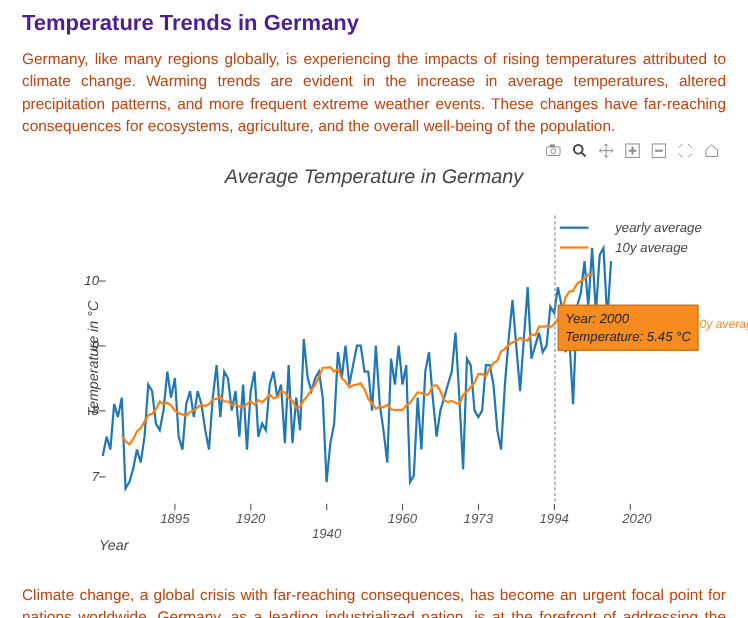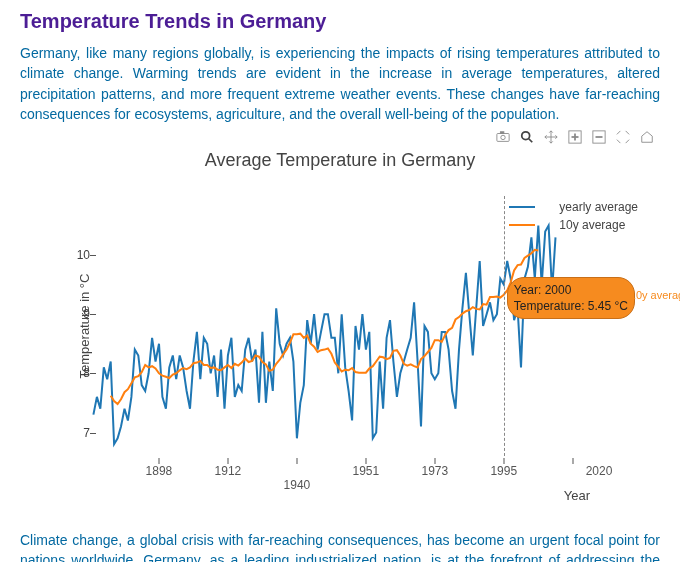--- a/index.html
+++ b/index.html
@@ -14,21 +14,21 @@
     box-sizing: border-box;
     position: relative;
   }
   h2.section-title {
     color: #4c1d95;
     font-size: 20px;
     font-weight: 700;
     margin: 4px 0 10px 0;
   }
   p.body-text {
-    color: #0369a1;
+    color: #c2410c;
     font-size: 14px;
     line-height: 1.45;
     margin: 0 0 4px 0;
     text-align: justify;
   }
   .toolbar {
     display: flex;
     justify-content: flex-end;
     gap: 10px;
     padding: 2px 6px 2px 0;
@@ -43,20 +43,21 @@
     align-items: center;
     justify-content: center;
   }
   .toolbar .tb-icon svg { width: 14px; height: 14px; stroke: #888; fill: #888; }
   .chart-area {
     position: relative;
     width: 640px;
     height: 380px;
     margin: 0 auto 4px auto;
     font-family: inherit;
+    font-style: italic;
   }
   .chart-title {
     text-align: center;
     color: #444;
     font-size: 18px;
     padding-top: 4px;
   }
   .plot {
     position: absolute;
     left: 70px;
@@ -116,21 +117,21 @@
     transform-origin: center;
     font-size: 13px;
     color: #444;
     white-space: nowrap;
   }
   .x-title {
     position: absolute;
     left: 70px;
     width: 500px;
     top: 342px;
-    text-align: right;
+    text-align: left;
     font-size: 13px;
     color: #444;
   }
   .legend {
     position: absolute;
     right: 22px;
     top: 54px;
     font-size: 12px;
     color: #444;
   }
@@ -237,43 +238,43 @@
         <div class="y-tick-label" style="top: 236.364px;">7</div>
         <div class="y-tick-mark" style="top: 236.364px;"></div>
         <div class="y-tick-label" style="top: 177.273px;">8</div>
         <div class="y-tick-mark" style="top: 177.273px;"></div>
         <div class="y-tick-label" style="top: 118.182px;">9</div>
         <div class="y-tick-mark" style="top: 118.182px;"></div>
         <div class="y-tick-label" style="top: 59.0909px;">10</div>
         <div class="y-tick-mark" style="top: 59.0909px;"></div>
       </div>
     <div class="x-axis" id="x-axis">
-        <div class="x-tick-label" style="left: 68.9655px;">1898</div>
+        <div class="x-tick-label" style="left: 68.9655px;">1895</div>
         <div class="x-tick-mark" style="left: 68.9655px;"></div>
-        <div class="x-tick-label" style="left: 137.931px;">1912</div>
+        <div class="x-tick-label" style="left: 137.931px;">1920</div>
         <div class="x-tick-mark" style="left: 137.931px;"></div>
         <div class="x-tick-label" style="left: 206.897px; margin-top: 14px;">1940</div>
         <div class="x-tick-mark" style="left: 206.897px;"></div>
-        <div class="x-tick-label" style="left: 275.862px;">1951</div>
+        <div class="x-tick-label" style="left: 275.862px;">1960</div>
         <div class="x-tick-mark" style="left: 275.862px;"></div>
         <div class="x-tick-label" style="left: 344.828px;">1973</div>
         <div class="x-tick-mark" style="left: 344.828px;"></div>
-        <div class="x-tick-label" style="left: 413.793px;">1995</div>
+        <div class="x-tick-label" style="left: 413.793px;">1994</div>
         <div class="x-tick-mark" style="left: 413.793px;"></div>
-        <div class="x-tick-label" style="left: 509px;">2020</div>
+        <div class="x-tick-label" style="left: 489px;">2020</div>
         <div class="x-tick-mark" style="left: 482.759px;"></div>
       </div>
 
     <div class="plot">
       <svg class="series" id="series-svg">
           <polyline points="3.4,218.6 6.9,200.9 10.3,212.7 13.8,171.4 17.2,183.2 20.7,165.5 24.1,248.2 27.6,242.3 31.0,230.5 34.5,212.7 37.9,224.5 41.4,200.9 44.8,153.6 48.3,159.5 51.7,189.1 55.2,195.0 58.6,177.3 62.1,141.8 65.5,165.5 69.0,147.7 72.4,200.9 75.9,212.7 79.3,171.4 82.8,159.5 86.2,183.2 89.7,159.5 93.1,171.4 96.6,195.0 100.0,212.7 103.4,165.5 106.9,135.9 110.3,183.2 113.8,141.8 117.2,147.7 120.7,177.3 124.1,159.5 127.6,200.9 131.0,153.6 134.5,212.7 137.9,159.5 141.4,141.8 144.8,200.9 148.3,189.1 151.7,195.0 155.2,153.6 158.6,141.8 162.1,165.5 165.5,153.6 169.0,206.8 172.4,135.9 175.9,206.8 179.3,165.5 182.8,195.0 186.2,112.3 189.7,147.7 193.1,159.5 196.6,147.7 200.0,141.8 203.4,165.5 206.9,242.3 210.3,206.8 213.8,189.1 217.2,124.1 220.7,147.7 224.1,118.2 227.6,153.6 231.0,135.9 234.5,118.2 237.9,118.2 241.4,141.8 244.8,141.8 248.3,177.3 251.7,118.2 255.2,171.4 258.6,195.0 262.1,224.5 265.5,130.0 269.0,153.6 272.4,118.2 275.9,153.6 279.3,135.9 282.8,242.3 286.2,236.4 289.7,165.5 293.1,212.7 296.6,141.8 300.0,124.1 303.4,165.5 306.9,200.9 310.3,177.3 313.8,165.5 317.2,153.6 320.7,141.8 324.1,106.4 327.6,165.5 331.0,230.5 334.5,130.0 337.9,135.9 341.4,177.3 344.8,183.2 348.3,177.3 351.7,135.9 355.2,135.9 358.6,153.6 362.1,195.0 365.5,212.7 369.0,153.6 372.4,112.3 375.9,76.8 379.3,118.2 382.8,159.5 386.2,112.3 389.7,65.0 393.1,130.0 396.6,118.2 400.0,106.4 403.4,124.1 406.9,118.2 410.3,82.7 413.8,88.6 417.2,65.0 420.7,82.7 424.1,124.1 427.6,112.3 431.0,171.4 434.5,82.7 437.9,70.9 441.4,41.4 444.8,82.7 448.3,29.5 451.7,88.6 455.2,35.5 458.6,29.5 462.1,94.5 465.5,41.4" fill="none" stroke="#1f77b4" stroke-width="2"></polyline>
           <polyline points="20.7,199.7 24.1,205.0 27.6,208.0 31.0,203.3 34.5,196.2 37.9,193.2 41.4,187.3 44.8,181.4 48.3,180.2 51.7,176.1 55.2,169.0 58.6,171.4 62.1,170.2 65.5,172.5 69.0,177.3 72.4,179.6 75.9,180.8 79.3,182.0 82.8,178.5 86.2,177.3 89.7,174.3 93.1,172.0 96.6,173.1 100.0,171.4 103.4,167.2 106.9,166.6 110.3,164.9 113.8,169.0 117.2,169.0 120.7,172.0 124.1,171.4 127.6,173.7 131.0,174.3 134.5,171.4 137.9,169.0 141.4,172.0 144.8,167.8 148.3,169.6 151.7,166.6 155.2,162.5 158.6,166.0 162.1,164.9 165.5,159.5 169.0,160.7 172.4,166.0 175.9,168.4 179.3,174.9 182.8,173.7 186.2,167.8 189.7,163.7 193.1,158.4 196.6,153.6 200.0,146.5 203.4,138.3 206.9,138.3 210.3,137.7 213.8,141.8 217.2,139.5 220.7,147.7 224.1,150.7 227.6,156.0 231.0,154.2 234.5,153.6 237.9,152.5 241.4,157.8 244.8,166.6 248.3,170.8 251.7,175.5 255.2,173.7 258.6,174.3 262.1,172.0 265.5,176.1 269.0,176.7 272.4,176.7 275.9,176.7 279.3,172.5 282.8,170.2 286.2,165.5 289.7,160.7 293.1,161.3 296.6,163.1 300.0,161.9 303.4,154.8 306.9,154.2 310.3,159.5 313.8,167.8 317.2,169.6 320.7,168.4 324.1,170.2 327.6,171.4 331.0,163.1 334.5,160.1 337.9,156.0 341.4,151.9 344.8,144.2 348.3,144.2 351.7,146.0 355.2,138.9 358.6,134.1 362.1,131.8 365.5,123.5 369.0,121.1 372.4,117.6 375.9,115.2 379.3,114.0 382.8,111.1 386.2,112.9 389.7,113.5 393.1,108.1 396.6,108.7 400.0,101.0 403.4,101.0 406.9,100.5 410.3,101.6 413.8,98.7 417.2,94.5 420.7,86.3 424.1,74.5 427.6,69.1 431.0,68.5 434.5,62.0 437.9,59.7 441.4,57.3 444.8,53.8 448.3,54.4" fill="none" stroke="#ff7f0e" stroke-width="2"></polyline>
         </svg>
       <div class="hover-line" id="hover-line" style="left: 413.793px;"></div>
-      <div class="tooltip-box" id="tooltip" style="left: 416.793px; top: 80.6818px; border-radius: 17px;">
+      <div class="tooltip-box" id="tooltip" style="left: 416.793px; top: 80.6818px;">
         <div>Year: 2000</div>
         <div>Temperature: 5.45 °C</div>
       </div>
       <div class="hover-label" id="hover-label" style="left: 539.793px; top: 92.6818px;">10y average</div>
     </div>
 
     <div class="legend">
       <div class="legend-row">
         <span class="legend-swatch" style="background:#1f77b4"></span>
         <span>yearly average</span>

